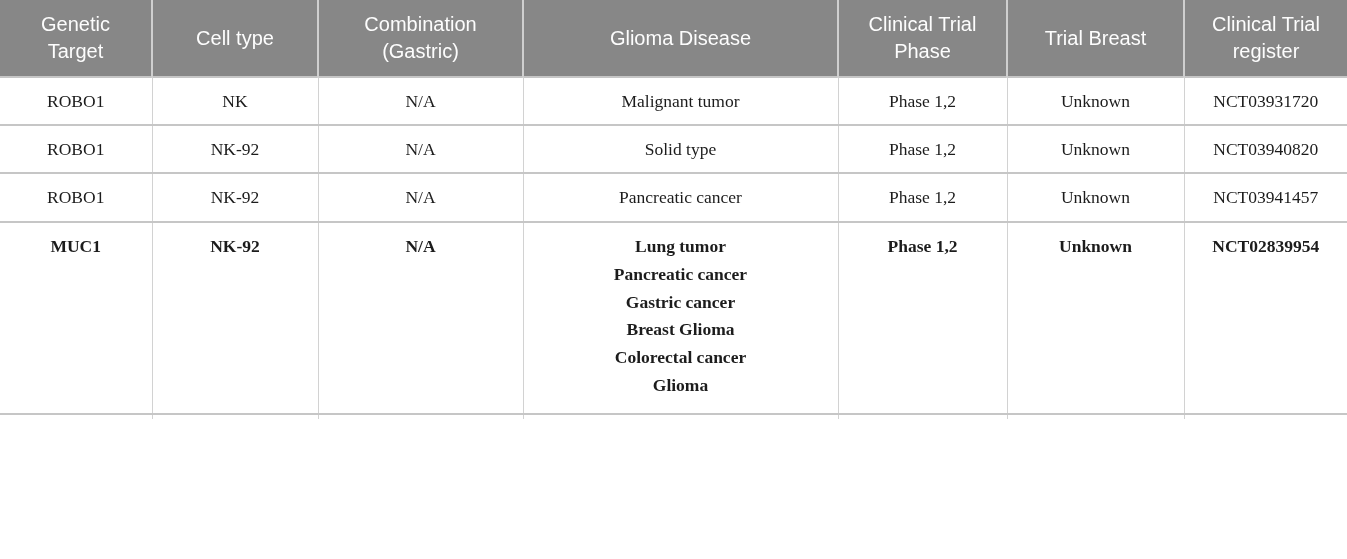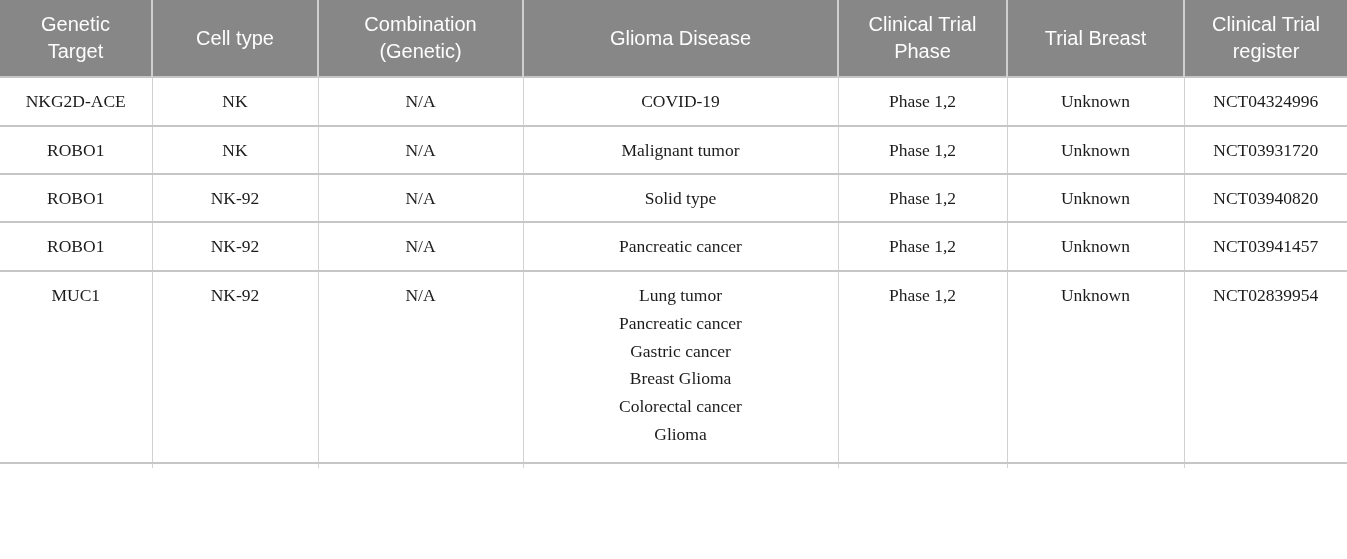--- a/index.html
+++ b/index.html
@@ -38,21 +38,21 @@
     vertical-align: middle;
     font-size: 17.5px;
     border-top: 2px solid #c6c6c6;
     border-left: 1.5px solid #d2d2d2;
     padding: 0 4px;
   }
   tbody td:first-child { border-left: none; }
   tr.row-first td { border-top: none; }
   tr.h49 { height: 49px; }
   tr.h48 { height: 48px; }
-  tr.tall { height: 192px; }
+  tr.tall { height: 192px; font-weight: bold; }
   tr.tall td {
     vertical-align: top;
     padding-top: 10px;
     line-height: 27.8px;
   }
   tr.partial { height: 5px; }
   tr.partial td { border-top: 2px solid #c6c6c6; }
   .disease-line { display: block; }
 </style>
 </head>
@@ -67,39 +67,30 @@
     <col style="width:169px">
     <col style="width:177px">
     <col style="width:163px">
   </colgroup>
   <thead>
     <tr>
       <th>Genetic
 Target</th>
       <th>Cell type</th>
       <th>Combination
-(Genetic)</th>
+(Gastric)</th>
       <th>Glioma Disease</th>
       <th>Clinical Trial
 Phase</th>
       <th>Trial Breast</th>
       <th>Clinical Trial
 register</th>
     </tr>
   </thead>
   <tbody>
-    <tr class="h49">
-      <td>NKG2D-ACE</td>
-      <td>NK</td>
-      <td>N/A</td>
-      <td>COVID-19</td>
-      <td>Phase 1,2</td>
-      <td>Unknown</td>
-      <td>NCT04324996</td>
-    </tr>
     <tr class="h48">
       <td>ROBO1</td>
       <td>NK</td>
       <td>N/A</td>
       <td>Malignant tumor</td>
       <td>Phase 1,2</td>
       <td>Unknown</td>
       <td>NCT03931720</td>
     </tr>
     <tr class="h48">

